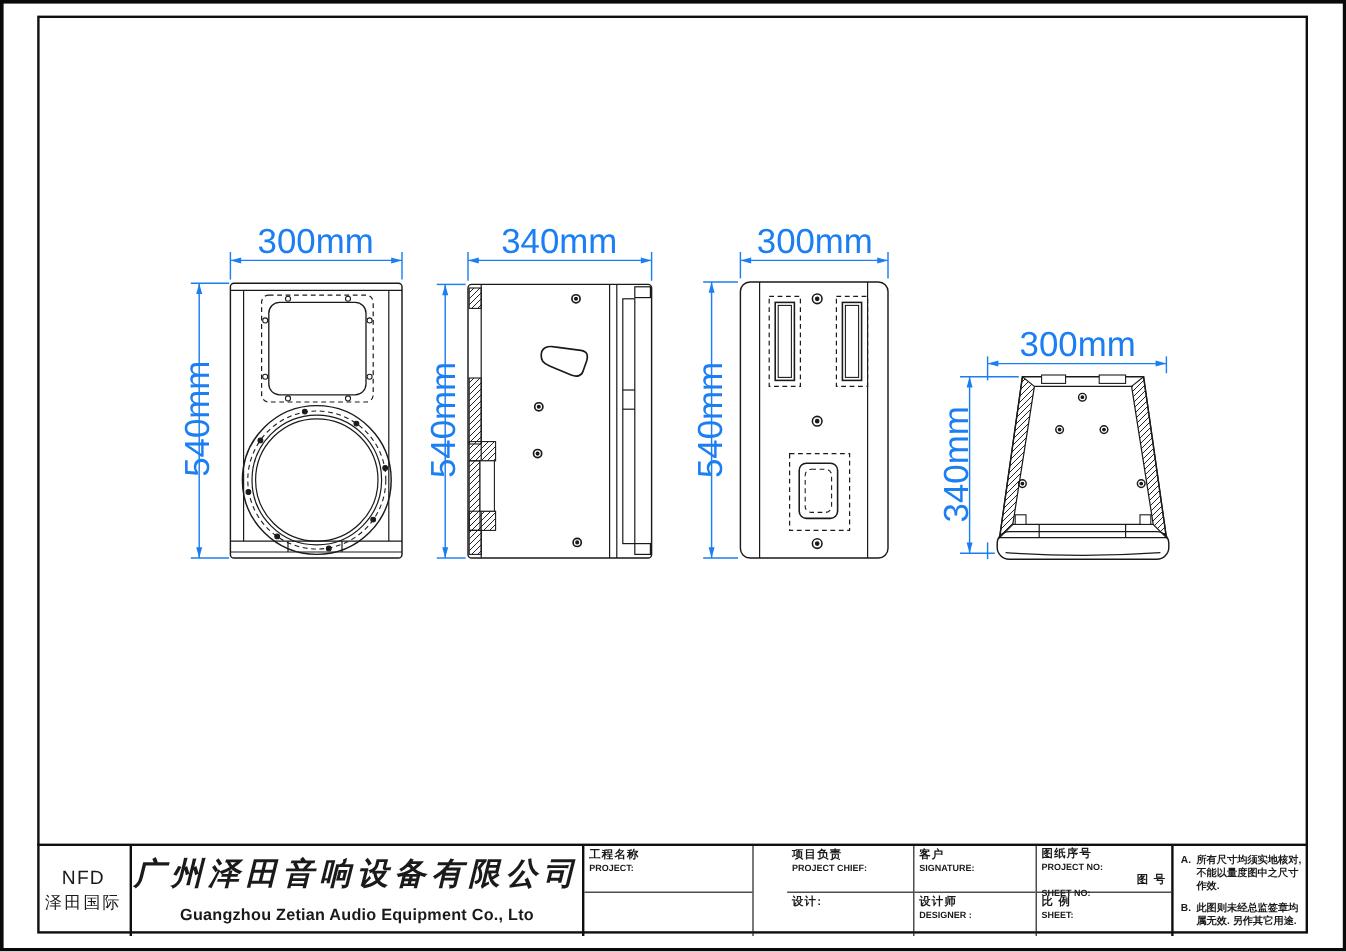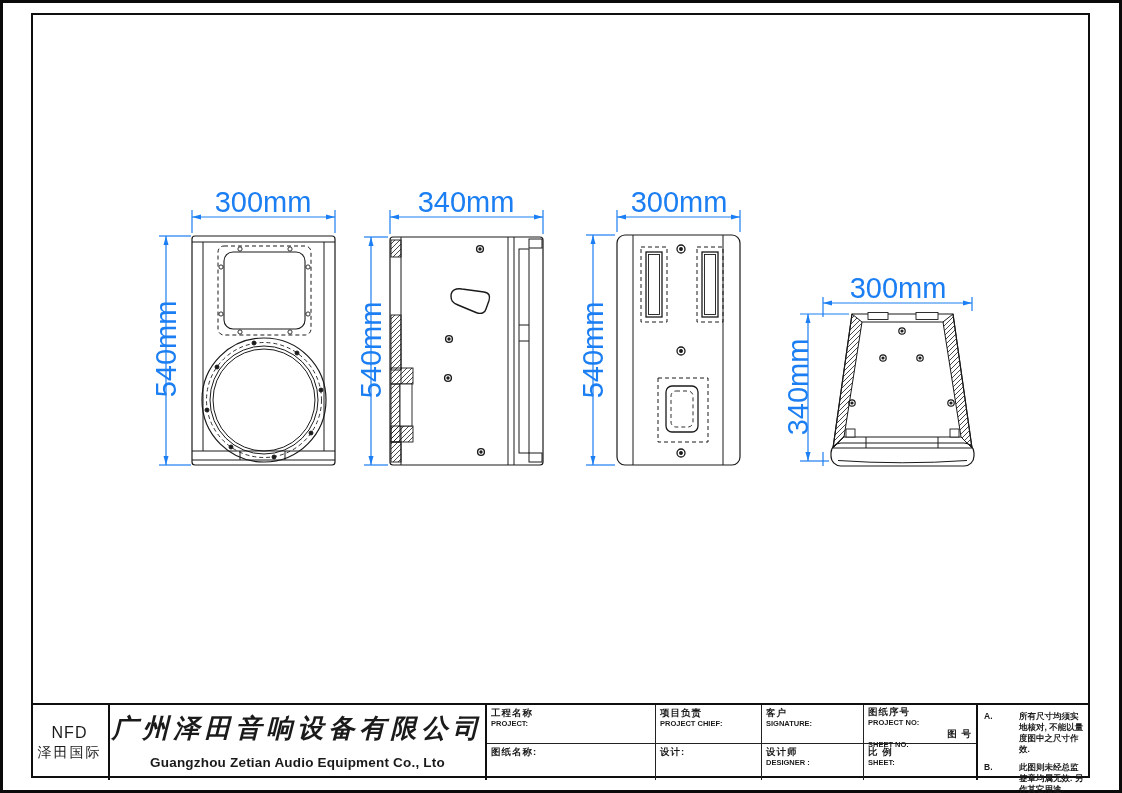--- a/index.html
+++ b/index.html
@@ -25,21 +25,21 @@
   .logo-cell{display:flex;flex-direction:column;align-items:center;justify-content:center;gap:2px;}
   .logo-top{font-size:16px;letter-spacing:1px;}
   .logo-bottom{font-size:14px;letter-spacing:2px;}
   .company-cell{display:flex;flex-direction:column;align-items:center;justify-content:center;}
   .company-cn{font-size:26px;font-weight:bold;font-style:italic;letter-spacing:5px;
               font-family:"Liberation Serif",serif;line-height:1.1;}
   .company-en{font-size:13.5px;font-weight:600;letter-spacing:0.2px;margin-top:12px;}
   .notes-cell{padding:6px 5px 4px 6px;box-sizing:border-box;}
   .note{display:flex;font-size:8.5px;font-weight:bold;line-height:1.3;margin-bottom:7px;}
   .note .marker{width:13px;flex:none;}
-  .note .txt{flex:1;margin-left:22px;}
+  .note .txt{flex:1;}
 </style>
 </head>
 <body>
 
 <div id="stage">
 
   <svg width="1122" height="793" viewBox="0 0 1122 793">
     <defs>
       <pattern id="hatch" width="5" height="5" patternUnits="userSpaceOnUse">
         <path d="M-1,6 L6,-1" stroke="#1a1a1a" stroke-width="0.8"></path>
@@ -252,27 +252,24 @@
     <div class="cell logo-cell b-r2" style="left:0;width:79px;">
       <div class="logo-top">NFD</div>
       <div class="logo-bottom">泽田国际</div>
     </div>
 
     <div class="cell company-cell b-r2" style="left:79px;width:377px;">
       <div class="company-cn">广州泽田音响设备有限公司</div>
       <div class="company-en">Guangzhou Zetian Audio Equipment Co., Lto</div>
     </div>
 
-    <div class="cell b-r1" style="left:456px;width:169px;">
+    <div class="cell b-r1" style="left:456px;width:141px;">
       <div class="subrow-top">
         <div class="lbl-cn">工程名称</div>
         <div class="lbl-en">PROJECT:</div>
-      </div>
-      <div class="subrow-bot">
-        <div class="lbl-cn">图纸名称:</div>
       </div>
     </div>
 
     <div class="cell b-r1" style="left:731px;width:102px;">
       <div class="subrow-top">
         <div class="lbl-cn">客户</div>
         <div class="lbl-en">SIGNATURE:</div>
       </div>
       <div class="subrow-bot">
         <div class="lbl-cn">设计师</div>

